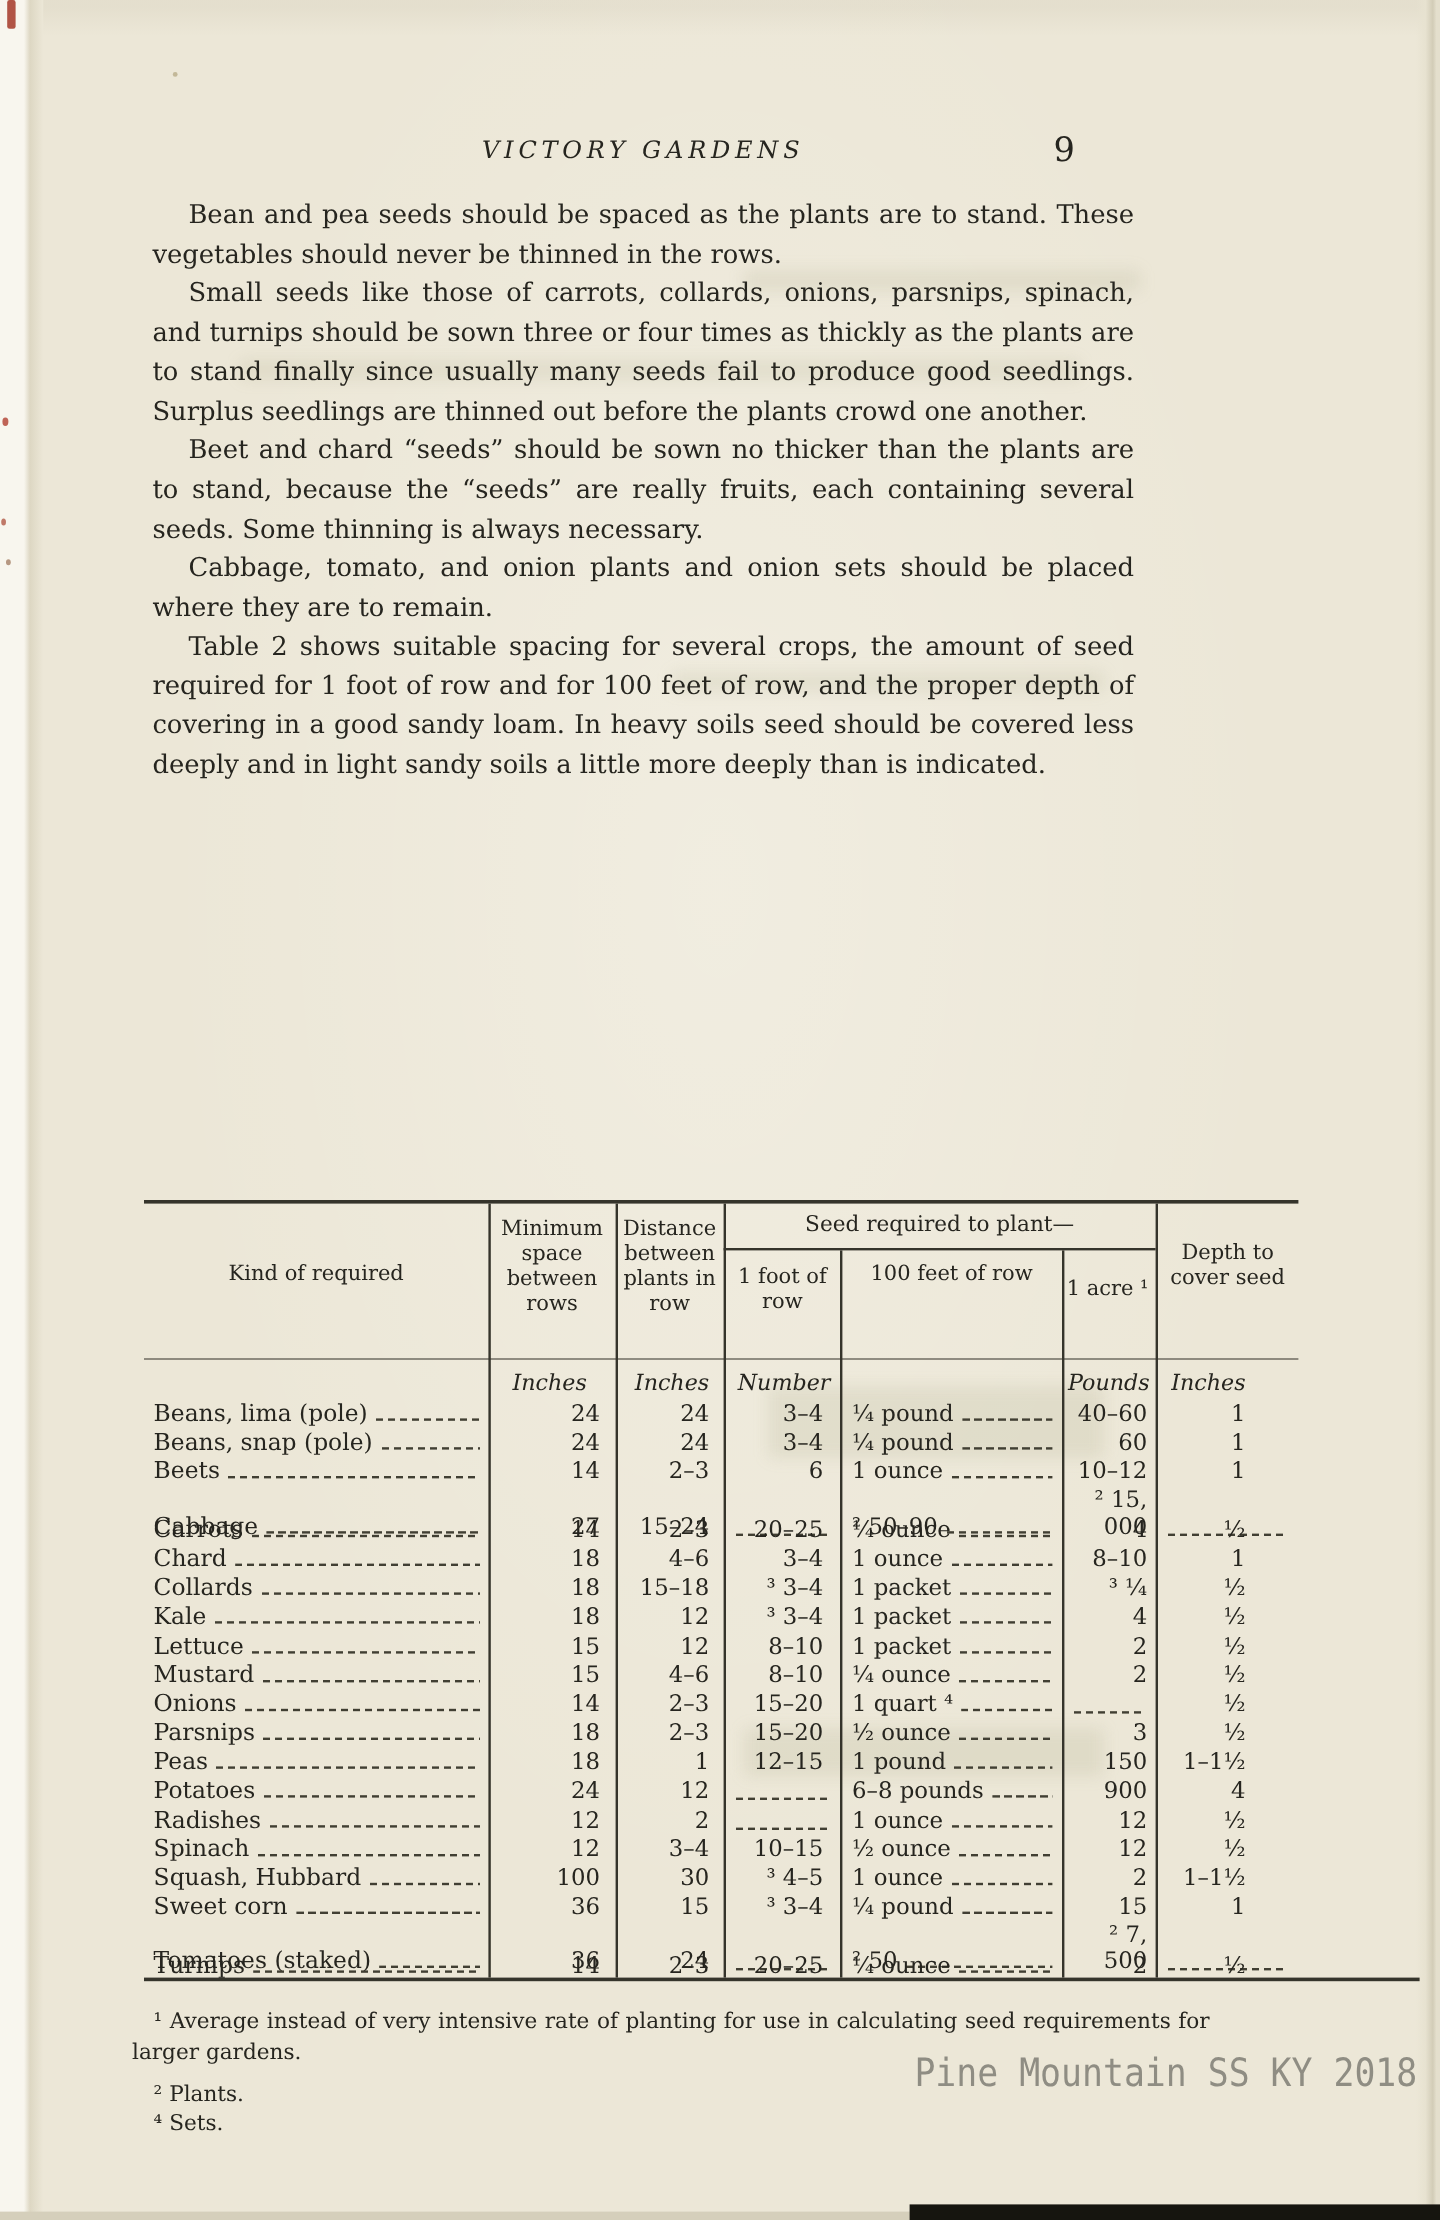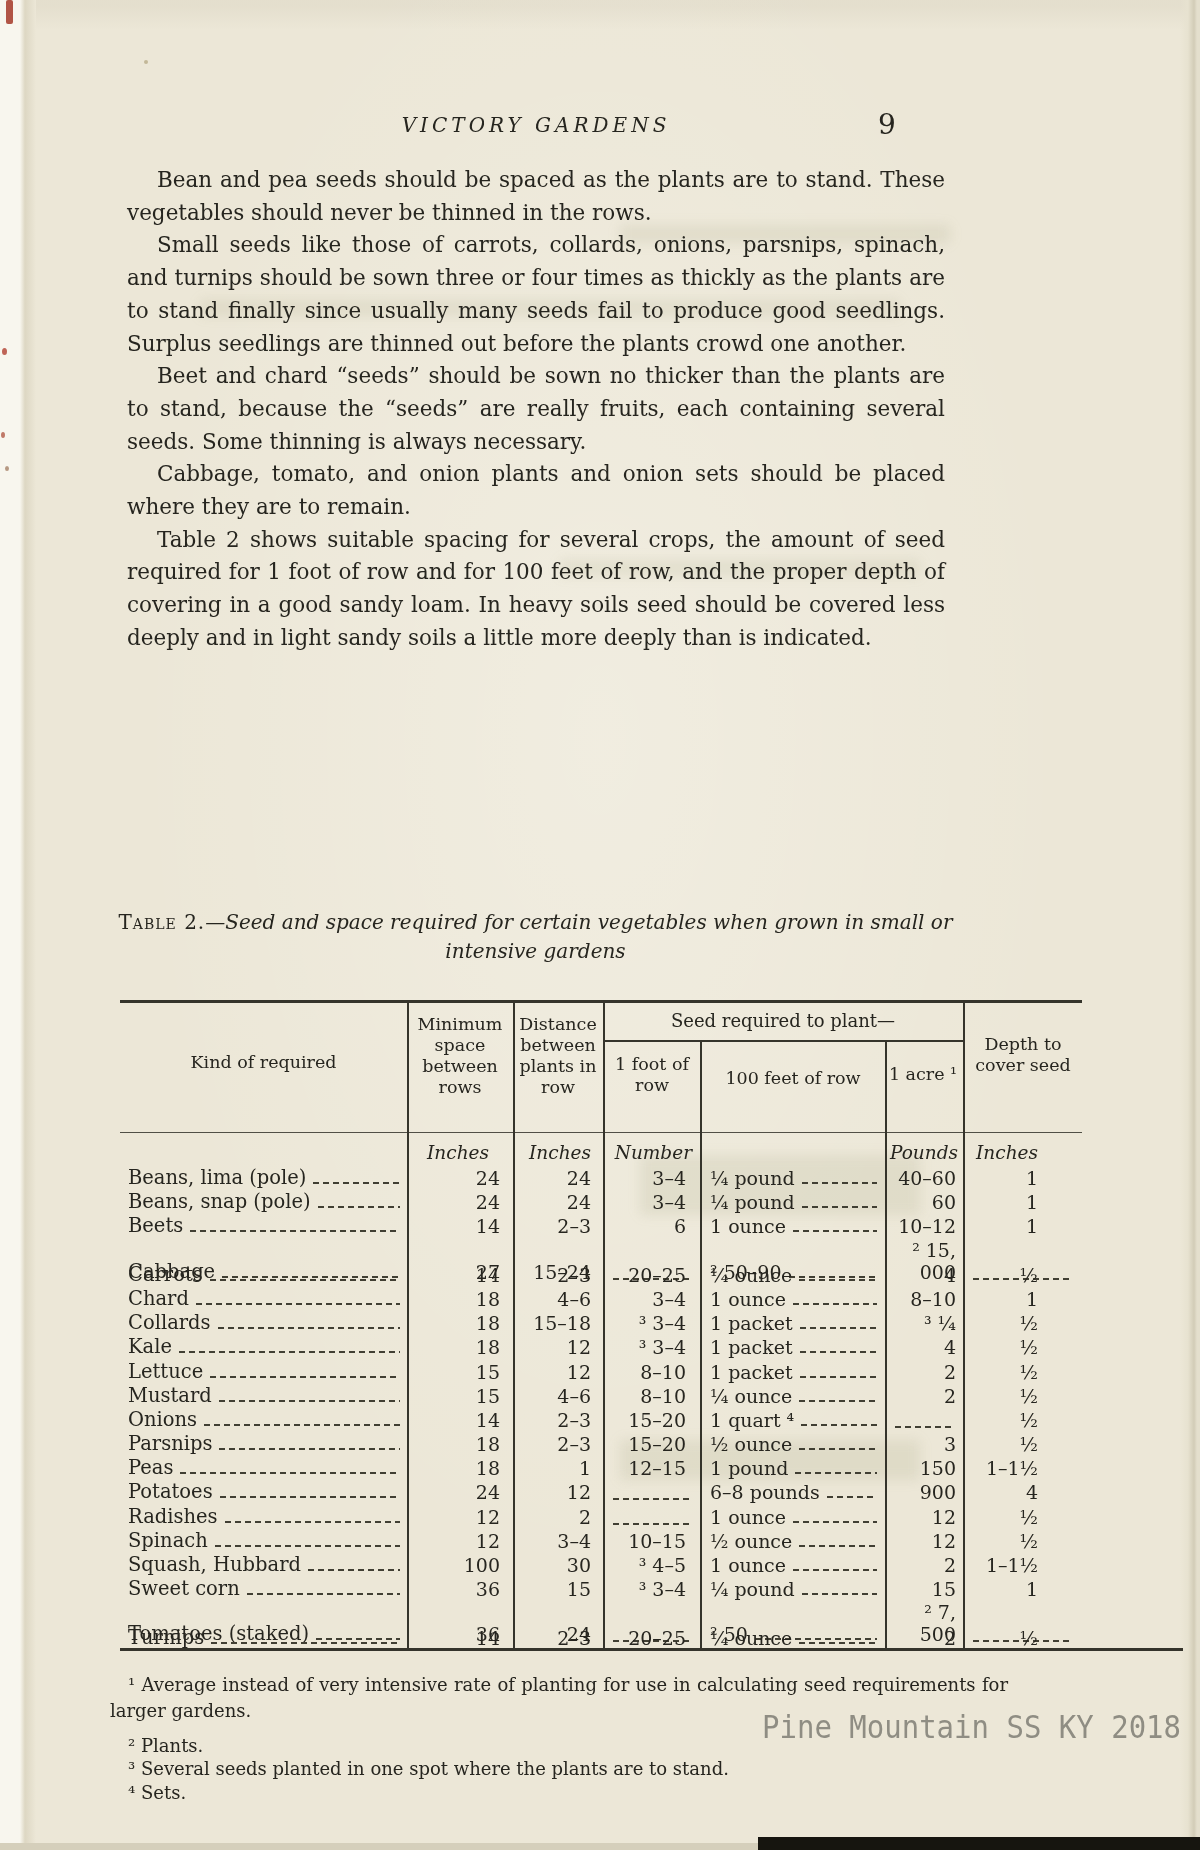--- a/index.html
+++ b/index.html
@@ -93,41 +93,40 @@
   <div class="page-number">9</div>
 
   <div class="body-text">
     <p class="ind">Bean and pea seeds should be spaced as the plants are to stand.  These vegetables should never be thinned in the rows.</p>
     <p class="ind">Small seeds like those of carrots, collards, onions, parsnips, spinach, and turnips should be sown three or four times as thickly as the plants are to stand finally since usually many seeds fail to produce good seedlings.  Surplus seedlings are thinned out before the plants crowd one another.</p>
     <p class="ind">Beet and chard “seeds” should be sown no thicker than the plants are to stand, because the “seeds” are really fruits, each containing several seeds.  Some thinning is always necessary.</p>
     <p class="ind">Cabbage, tomato, and onion plants and onion sets should be placed where they are to remain.</p>
     <p class="ind">Table 2 shows suitable spacing for several crops, the amount of seed required for 1 foot of row and for 100 feet of row, and the proper depth of covering in a good sandy loam.  In heavy soils seed should be covered less deeply and in light sandy soils a little more deeply than is indicated.</p>
   </div>
 
-  <div class="caption"><span class="cap-label">Table 2.</span><span>—Seed and space required for certain vegetables when grown in small or intensive gardens</span></div>
 
   <div class="tbl">
 
     <div class="rule" style="left:0;top:0;width:962px;height:3px;"></div>
     <div class="rule" style="left:483px;top:40px;width:360px;height:2px;"></div>
     <div class="rule" style="left:0;top:132px;width:962px;height:1px;opacity:.85;"></div>
     <div class="rule" style="left:287px;top:3px;width:1.5px;height:645px;"></div>
     <div class="rule" style="left:393px;top:3px;width:1.5px;height:645px;"></div>
     <div class="rule" style="left:483px;top:3px;width:1.5px;height:645px;"></div>
     <div class="rule" style="left:580px;top:42px;width:1.5px;height:606px;"></div>
     <div class="rule" style="left:765px;top:42px;width:1.5px;height:606px;"></div>
     <div class="rule" style="left:843px;top:3px;width:1.5px;height:645px;"></div>
     <div class="rule" style="left:0;top:648px;width:1063px;height:3px;"></div>
 
     <div class="hdr-cell" style="left:0;top:52px;width:287px;">Kind of required</div>
     <div class="hdr-cell" style="left:290px;top:14px;width:100px;">Minimum space between rows</div>
     <div class="hdr-cell" style="left:396px;top:14px;width:84px;">Distance between plants in row</div>
     <div class="hdr-cell" style="left:483px;top:10px;width:360px;font-size:18px;">Seed required to plant—</div>
     <div class="hdr-cell" style="left:490px;top:54px;width:84px;">1 foot of row</div>
-    <div class="hdr-cell" style="left:585px;top:68px;width:176px;">100 feet of row</div>
+    <div class="hdr-cell" style="left:585px;top:52px;width:176px;">100 feet of row</div>
     <div class="hdr-cell" style="left:766px;top:64px;width:74px;">1 acre ¹</div>
     <div class="hdr-cell" style="left:848px;top:34px;width:110px;">Depth to cover seed</div>
 
     <div class="units">
       <div></div>
       <div style="padding-right:24px;">Inches</div>
       <div style="padding-right:12px;">Inches</div>
       <div style="padding-right:8px;">Number</div>
       <div></div>
       <div style="padding-right:5px;">Pounds</div>
@@ -448,21 +447,20 @@
           </div>
           <div class="cell num c6">2</div>
           <div class="cell num c7">½</div>
         </div>
       </div>
   </div>
 
   <div class="footnotes">
     <p class="fn1">¹ Average instead of very intensive rate of planting for use in calculating seed requirements for larger gardens.</p>
     <p class="fn">² Plants.</p>
-    <p class="fn">³ Several seeds planted in one spot where the plants are to stand.</p>
     <p class="fn fn4">⁴ Sets.</p>
   </div>
 
   <div class="watermark">Pine Mountain SS KY 2018</div>
 
   <div class="bottom-shadow"></div>
   <div class="bottom-black"></div>
 </div>
 
 </body></html>

